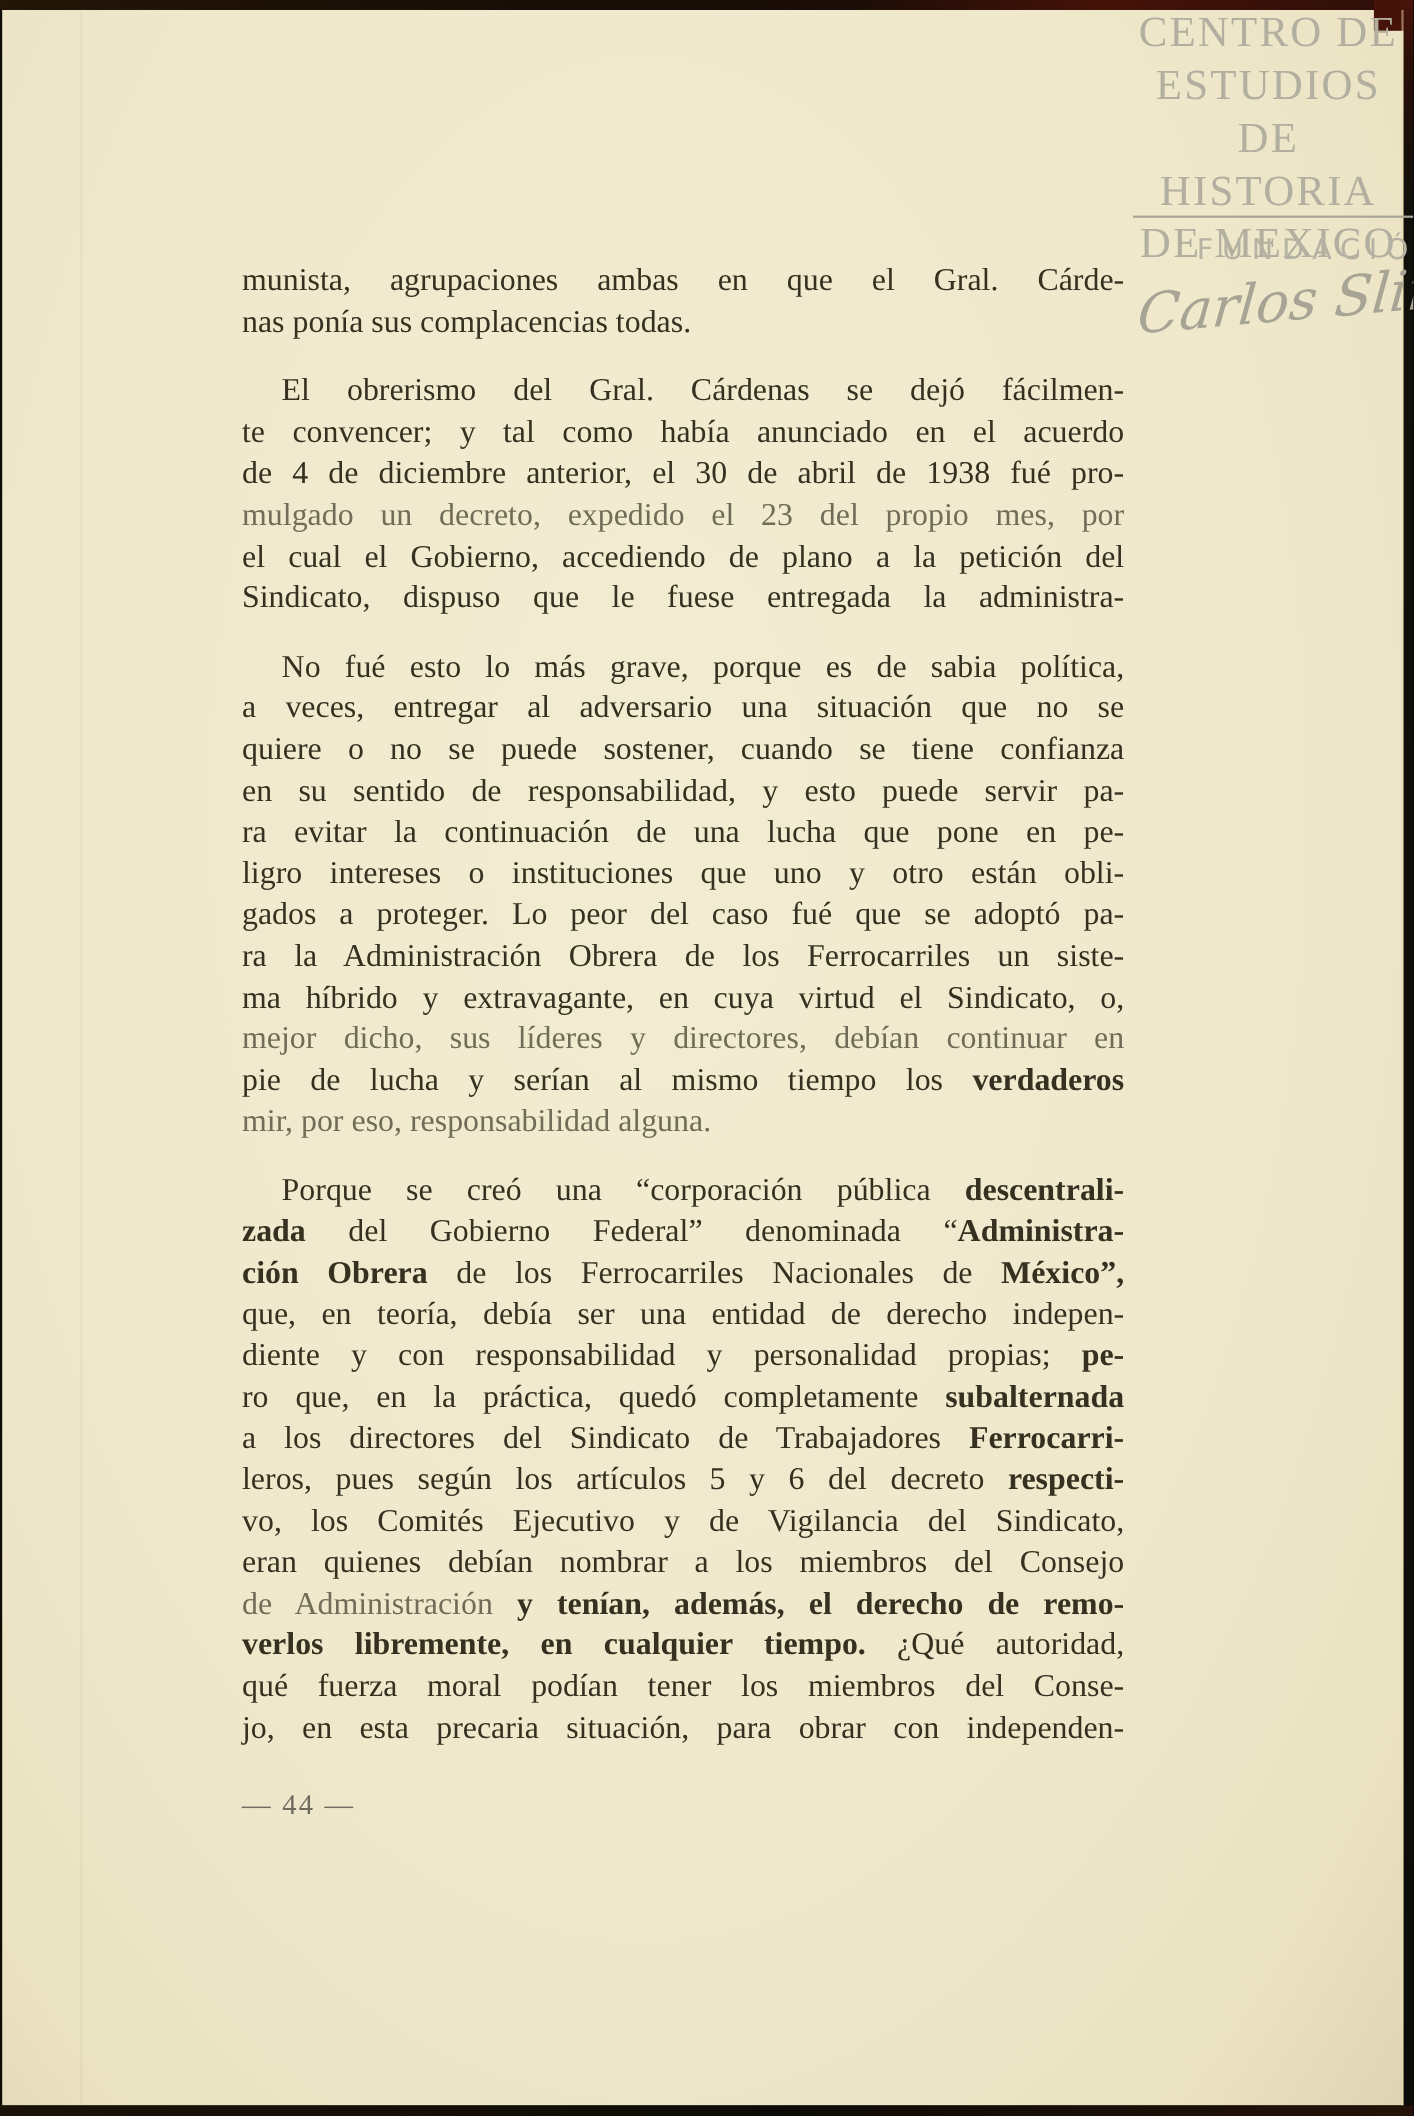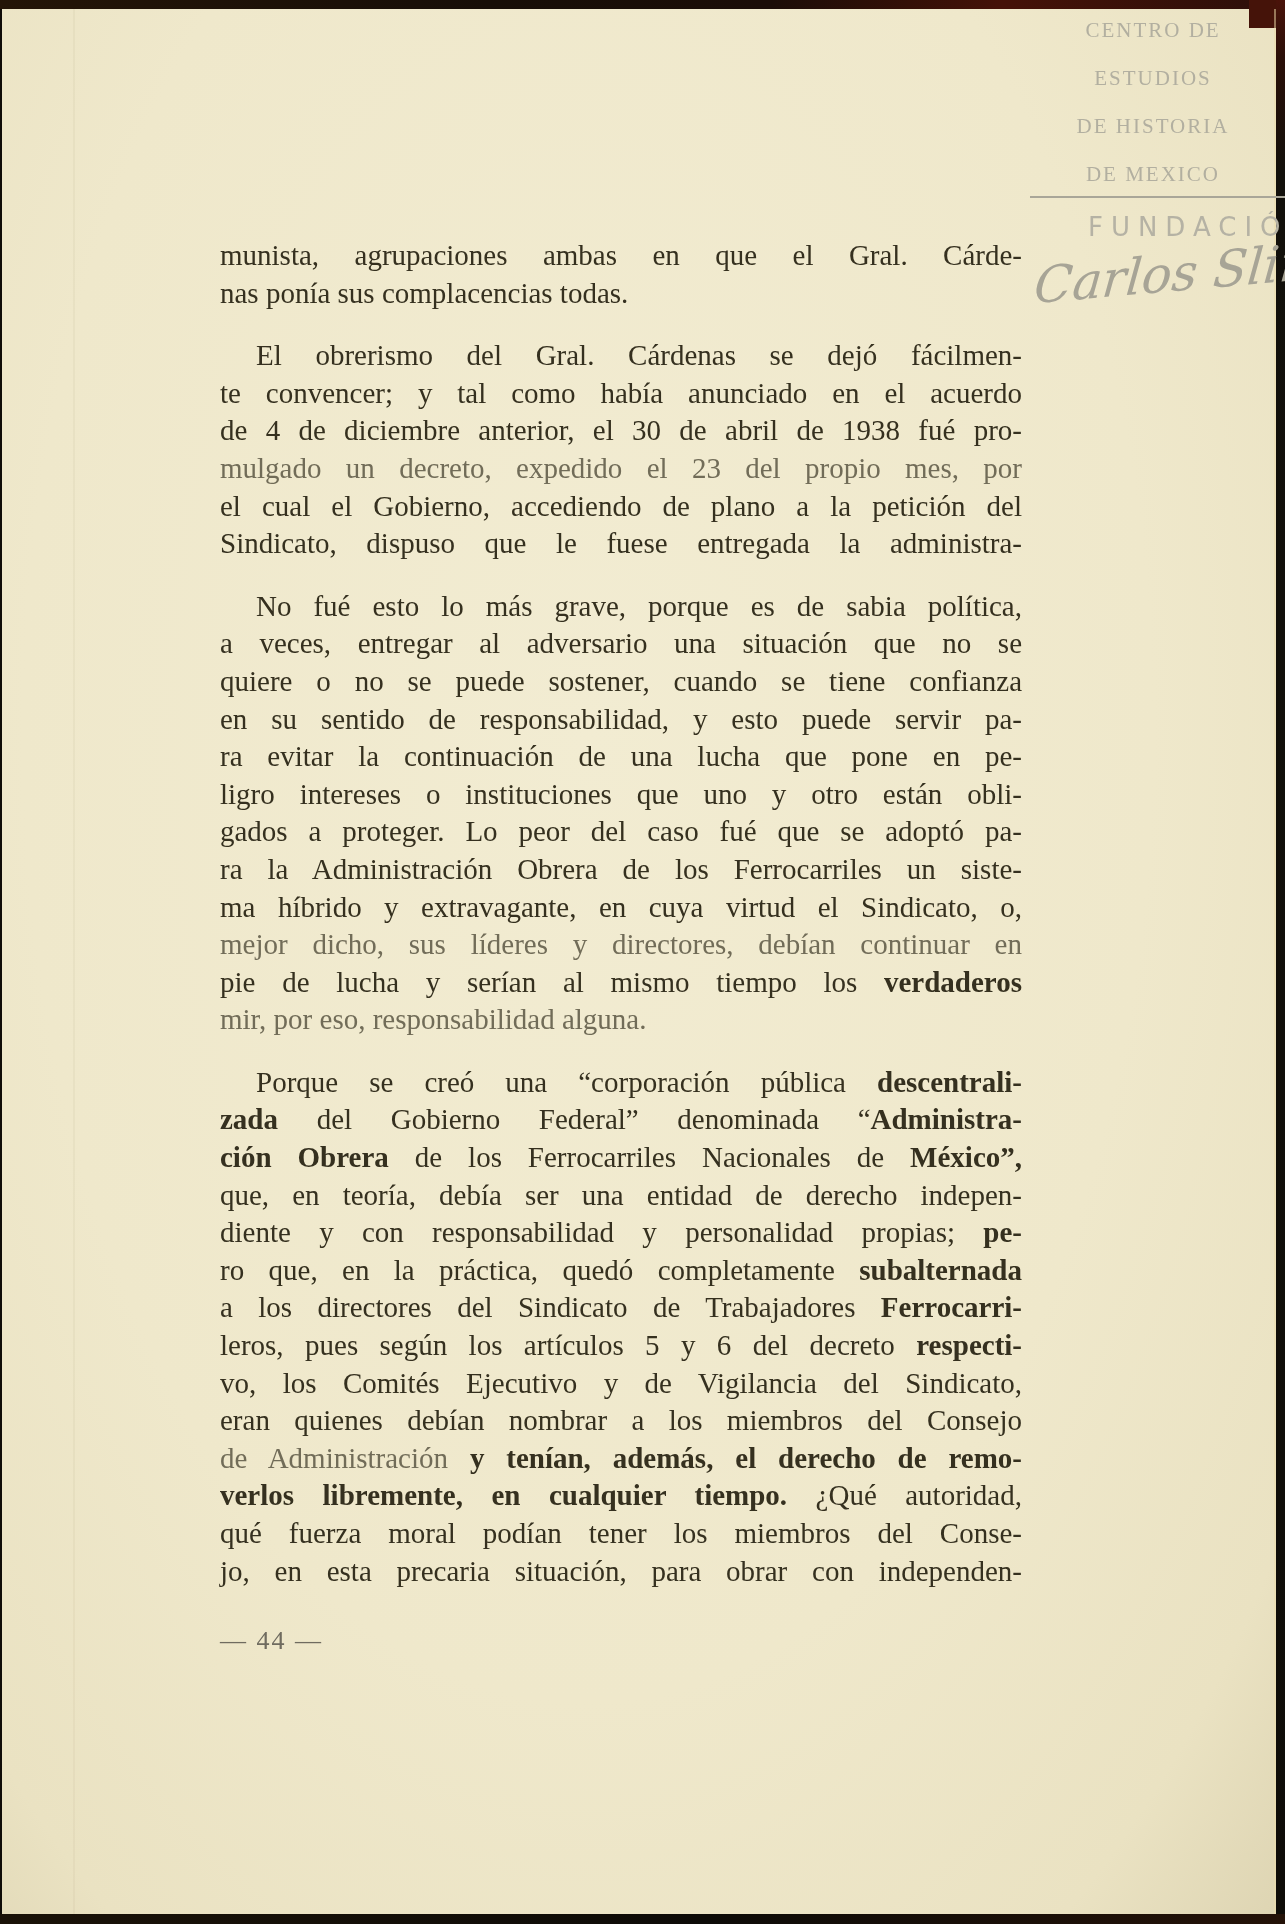--- a/index.html
+++ b/index.html
@@ -35,21 +35,21 @@
     background:rgba(235,220,170,0.5);
   }
   .scan-crease{
     position:absolute;left:73px;top:9px;bottom:10px;width:2px;
     background:rgba(110,90,50,0.05);
   }
   
   .wm{
     position:absolute;left:1028px;top:0;width:250px;
     text-align:center;color:#b2afa0;
-    font-size:21px;line-height:48px;letter-spacing:2px;
+    font-size:39px;line-height:48px;letter-spacing:2px;
     padding-top:6px;
   }
   .wm-rule{
     position:absolute;left:1030px;top:196px;width:255px;height:2px;
     background:#a9a698;
   }
   .wm-foundation{
     position:absolute;left:1060px;top:212px;width:256px;
     font-family:"DejaVu Sans", sans-serif;
     font-size:26px;letter-spacing:8px;color:#b5b2a4;

